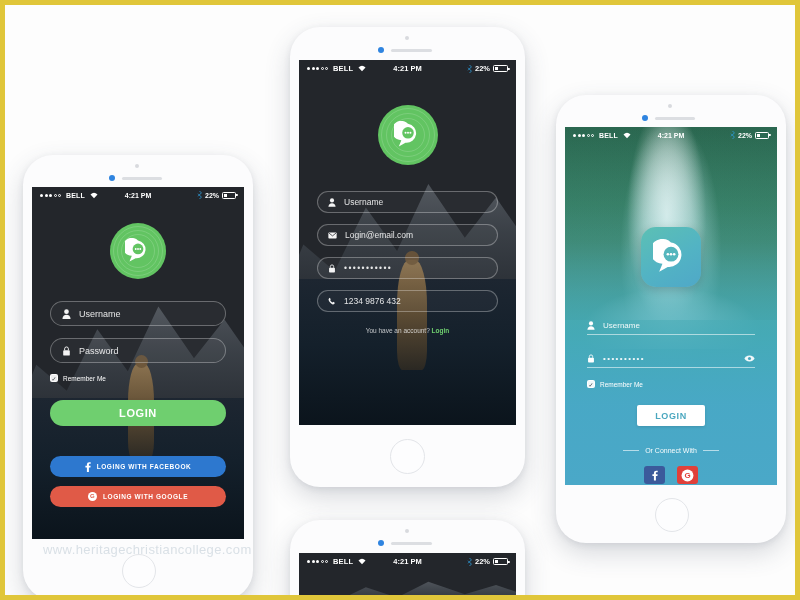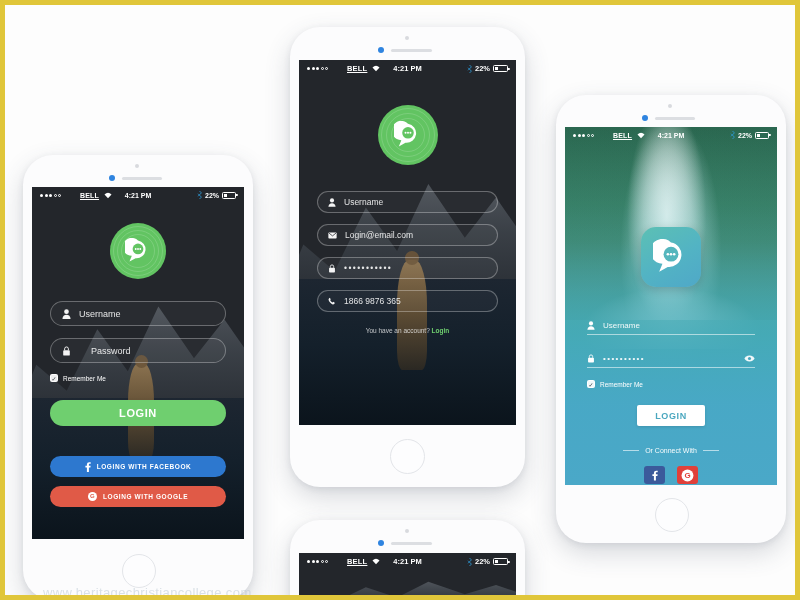--- a/index.html
+++ b/index.html
@@ -72,21 +72,21 @@
     z-index: 6;
   }
   .sb-left { display: flex; align-items: center; gap: 2px; }
   .dots { display: flex; align-items: center; gap: 1.5px; }
   .dot-f, .dot-e {
     border-radius: 50%;
     display: inline-block;
   }
   .dot-f { background: #ffffff; }
   .dot-e { background: transparent; border: 1px solid #ffffff; }
-  .carrier { margin-left: 17px; letter-spacing: .2px; text-decoration: underline; }
+  .carrier { margin-left: 3px; letter-spacing: .2px; }
   .wifi { margin-left: 3px; }
   .sb-center { position: absolute; left: 0; right: 0; text-align: center; }
   .sb-right { margin-left: auto; display: flex; align-items: center; gap: 3px; }
   .battery {
     border: 1px solid #fff;
     border-radius: 1.5px;
     position: relative;
     display: inline-block;
   }
   .battery::after {
@@ -349,21 +349,21 @@
             <div class="pill" style="height:25px; padding:0 11px; gap:8px; font-size:9px;">
               <span class="ico">
                 <svg width="9" height="10" viewBox="0 0 12 13">
                     <circle cx="6" cy="3.4" r="3.1" fill="#fff"></circle>
                     <path d="M0.6 13c0-3.2 2.4-5.4 5.4-5.4S11.4 9.8 11.4 13z" fill="#fff"></path>
                   </svg>
               </span>
               <span class="txt">Username</span>
             </div>
 
-            <div class="pill" style="height:25px; padding:0 11px; gap:20px; font-size:9px; margin-top:12px;">
+            <div class="pill" style="height:25px; padding:0 11px; gap:8px; font-size:9px; margin-top:12px;">
               <span class="ico">
                 <svg width="9" height="10" viewBox="0 0 12 13">
                     <rect x="1.6" y="5.4" width="8.8" height="7.2" rx="1.2" fill="#fff"></rect>
                     <path d="M3.5 5.4V3.6a2.5 2.5 0 0 1 5 0v1.8" stroke="#fff" stroke-width="1.3" fill="none"></path>
                   </svg>
               </span>
               <span class="txt">Password</span>
             </div>
 
             <div class="remember" style="margin-top:11px; gap:5px; font-size:6.5px;">
@@ -490,21 +490,21 @@
               </span>
               <span class="txt pw-dots">•••••••••••</span>
             </div>
 
             <div class="pill" style="height:22px; padding:0 10px; gap:8px; font-size:8.5px; margin-top:11px;">
               <span class="ico">
                 <svg width="8" height="9" viewBox="0 0 12 13">
                     <path d="M2.4.8 4.3 3 3.1 4.4c.8 1.7 2 2.9 3.7 3.7L8.2 6.9 10.4 8.8l-1.3 1.6c-.6.7-1.7.8-2.6.3C4 9.4 2 7.2 1 4.6.6 3.6.8 2.6 1.5 2z" fill="#fff"></path>
                   </svg>
               </span>
-              <span class="txt">1866 9876 365</span>
+              <span class="txt">1234 9876 432</span>
             </div>
 
 
             <div class="footer-txt" style="margin-top:15px; font-size:6.5px;">
               <span>You have an account?</span>
               <b>Login</b>
             </div>
           </div>
         </div>
       </div>
@@ -672,15 +672,15 @@
               <span class="battery" style="width:15px;height:7.5px;">
                 <i style="width:3px;"></i>
               </span>
             </div>
           </div>
         </div>
       </div>
     </div>
   </div>
 
-  <div class="watermark" style="left:38px; top:580px; font-size:13px;">www.heritagechristiancollege.com</div>
+  <div class="watermark" style="left:38px; top:537px; font-size:13px;">www.heritagechristiancollege.com</div>
 
 </div>
 
 </body></html>

